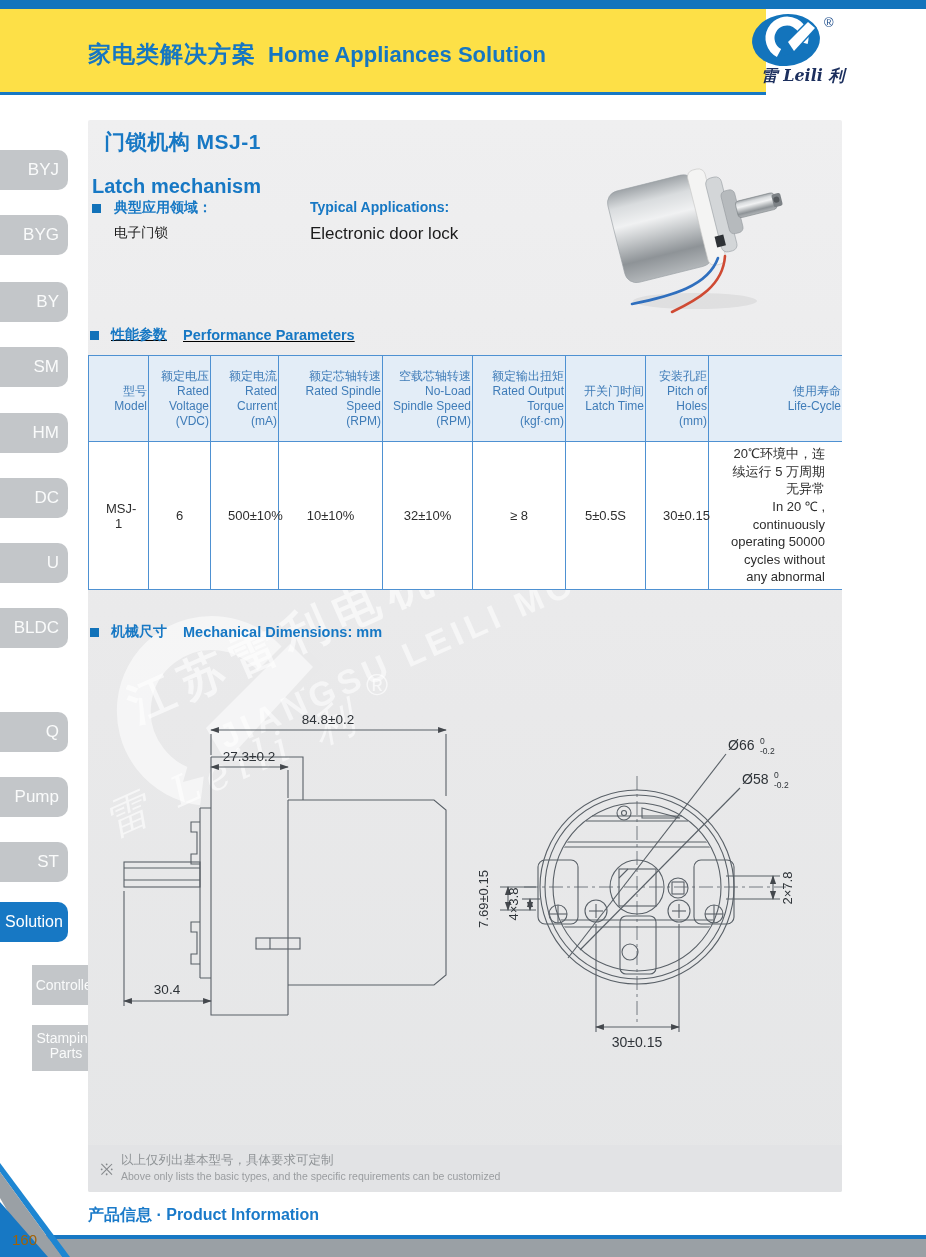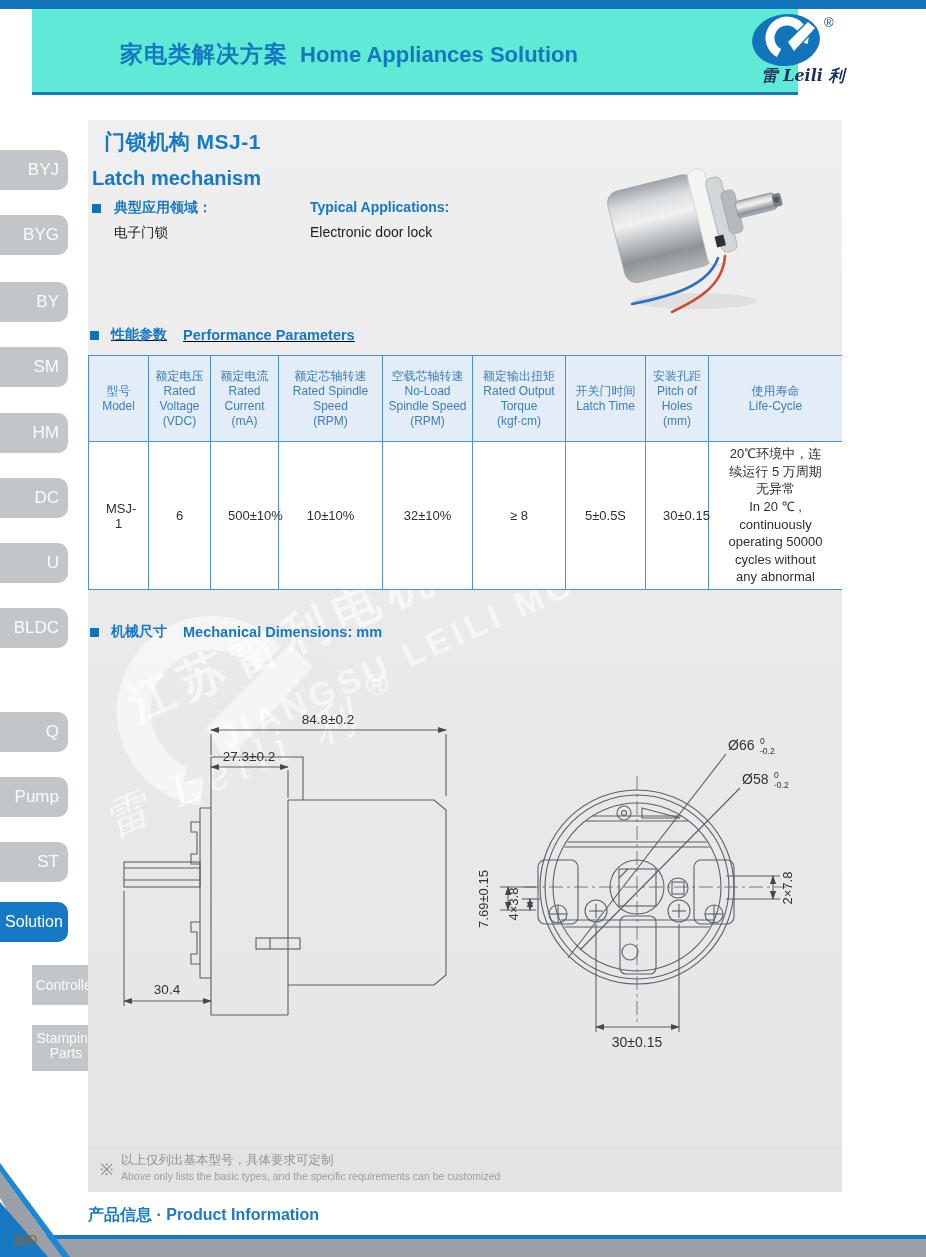--- a/index.html
+++ b/index.html
@@ -2,21 +2,21 @@
 <html><head>
 <meta charset="utf-8">
 <style>
   * { margin:0; padding:0; box-sizing:border-box; }
   html,body { background:#ffffff; }
   body { font-family:"Liberation Sans", sans-serif; }
   .page { position:relative; width:926px; height:1257px; background:#ffffff; overflow:hidden; margin:0 auto; }
 
   
   .topbar { position:absolute; left:0; top:0; width:926px; height:9px; background:#1374bc; }
-  .header { position:absolute; left:0; top:9px; width:766px; height:86px; background:#5eead4; border-bottom:3px solid #1778c4;margin-left:32px; }
+  .header { position:absolute; left:0; top:9px; width:766px; height:86px; background:#fde047; border-bottom:3px solid #1778c4; }
   .header-title { position:absolute; left:88px; top:30px; white-space:nowrap; }
   .header-title .zh { font-size:23px; font-weight:bold; color:#1576c2; letter-spacing:1px; }
   .header-title .en { font-size:22px; font-weight:bold; color:#1576c2; margin-left:12px; }
   .logo { position:absolute; left:748px; top:11px; width:112px; height:58px; }
   .logo-script { position:absolute; left:744px; top:66px; width:118px; text-align:center;
     font-family:"DejaVu Serif", serif; font-style:italic; font-weight:bold; font-size:16px; color:#1c2f5e; }
 
   
   .tab { position:absolute; left:0; width:68px; height:40px; background:#c3c6c9; color:#fafbfb;
     border-radius:0 10px 10px 0; font-size:17px; line-height:40px; text-align:right; padding-right:9px; cursor:pointer; }
@@ -33,39 +33,39 @@
   .wm { position:absolute; pointer-events:none; }
   .wm-text { left:30px; top:560px; transform:rotate(-24deg); transform-origin:left top; white-space:nowrap; }
   .wm-text .wm-zh { font-size:46px; font-weight:bold; letter-spacing:10px; color:rgba(255,255,255,0.6); }
   .wm-text .wm-en { font-size:34px; font-weight:bold; letter-spacing:5px; color:rgba(255,255,255,0.55); margin-top:14px; margin-left:70px; }
   .wm-script { left:8px; top:620px; transform:rotate(-24deg); font-family:"DejaVu Serif",serif; font-style:italic;
     font-size:42px; letter-spacing:8px; color:rgba(255,255,255,0.6); white-space:nowrap; }
   .wm-reg { left:278px; top:548px; font-size:30px; color:rgba(255,255,255,0.65); }
 
   .prod-title { position:absolute; left:4px; top:8px; color:#1778c4;text-align:right; }
   .prod-title .zh { font-size:21px; font-weight:bold; letter-spacing:0.5px; }
-  .prod-title .en { font-size:20px; font-weight:bold; margin-top:11px; }
+  .prod-title .en { font-size:20px; font-weight:bold; margin-top:19px; }
 
   .bullet { position:absolute; width:9px; height:9px; background:#1272b9; }
   .apps-label-zh { position:absolute; left:26px; top:79px; font-size:14px; font-weight:bold; color:#1778c4; }
   .apps-label-en { position:absolute; left:222px; top:79px; font-size:14px; font-weight:bold; color:#1778c4; }
   .apps-value-zh { position:absolute; left:26px; top:104px; font-size:13.5px; color:#1b1b1b; }
-  .apps-value-en { position:absolute; left:222px; top:104px; font-size:14px; color:#1b1b1b; }
+  .apps-value-en { position:absolute; left:222px; top:104px; font-size:17px; color:#1b1b1b; }
 
   .section-head { position:absolute; left:2px; display:flex; align-items:center; }
   .section-head .sq { width:9px; height:9px; background:#1272b9; margin-right:12px; }
   .section-head .zh { font-size:14px; font-weight:bold; color:#1778c4; margin-right:16px; }
   .section-head .en { font-size:14.5px; font-weight:bold; color:#1778c4; }
 
   
   table.perf { position:absolute; left:0; top:235px; width:754px; border-collapse:collapse; table-layout:fixed; }
   table.perf th, table.perf td { border:1.5px solid #4e91d2; }
   table.perf th { background:#e3edf7; color:#3f7cb8; font-weight:normal; font-size:12px; line-height:1.25; height:86px; padding:2px 1px; }
   table.perf td { background:#ffffff; color:#2e2e2e; font-size:13px; text-align:center; height:148px; padding:2px 17px; }
-  table.perf .hz { display:block; }
+  table.perf .hz { display:block;text-align:right; }
   td.life { font-size:12.5px; line-height:1.35; color:#222; }
 
   
   .svgbox { position:absolute; }
   svg text { font-family:"Liberation Sans", sans-serif; }
 
   
   .note { position:absolute; left:0; top:1025px; width:754px; height:47px; background:#e2e3e5; }
   .note .mark { position:absolute; left:12px; top:13px; font-size:16px; color:#86898c; }
   .note .zh { position:absolute; left:33px; top:7px; font-size:12.5px; color:#8f9396; }

